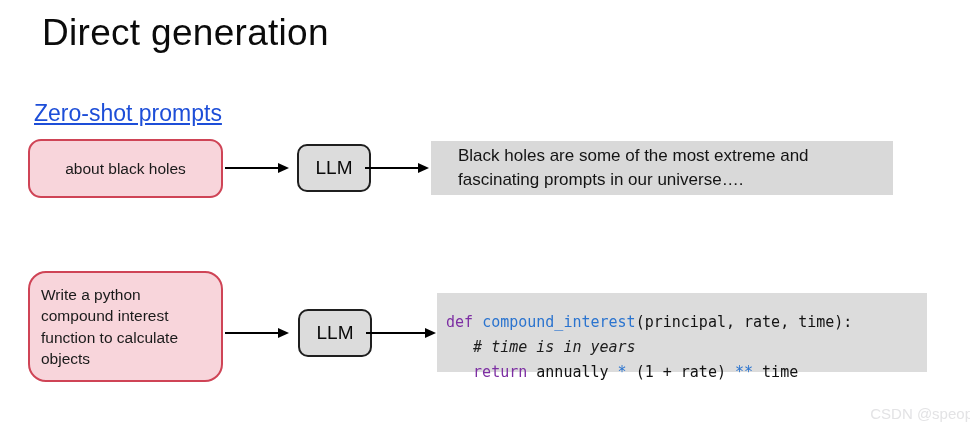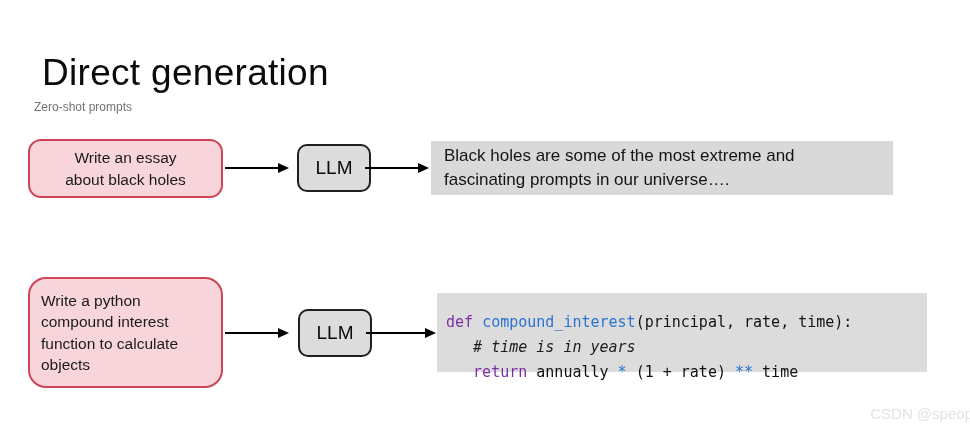--- a/index.html
+++ b/index.html
@@ -14,30 +14,30 @@
   }
   .title {
     position: absolute;
     left: 42px;
     top: 12px;
     font-size: 37px;
     font-weight: 500;
     color: #0b0b0b;
     letter-spacing: 0.3px;
     white-space: nowrap;
-    margin-top: 40px;
   }
   .subtitle {
     position: absolute;
     left: 34px;
     top: 100px;
-    font-size: 12px;
+    font-size: 23px;
     font-weight: 500;
-    color: #737373;
+    color: #1d4ed8;
     white-space: nowrap;
+    text-decoration: underline;
   }
   .prompt-box {
     position: absolute;
     background: #f8d5db;
     border: 2px solid #cf4456;
     color: #1a1a1a;
     font-size: 15.5px;
     font-weight: 500;
     line-height: 1.38;
     display: flex;
@@ -45,21 +45,21 @@
     justify-content: center;
     box-sizing: border-box;
   }
   .prompt-box.centered { align-items: center; text-align: center; }
   #prompt1 {
     left: 28px; top: 139px;
     width: 195px; height: 59px;
     border-radius: 13px;
   }
   #prompt2 {
-    left: 28px; top: 277px;
+    left: 28px; top: 271px;
     width: 195px; height: 111px;
     border-radius: 18px;
     padding-left: 11px;
     align-items: flex-start;
     text-align: left;
   }
   .llm-box {
     position: absolute;
     width: 70px; height: 44px;
     background: #dcdcdc;
@@ -94,21 +94,21 @@
   #arrow2a { left: 225px; top: 332px; width: 54px; }
   #arrow2b { left: 366px; top: 332px; width: 60px; }
   .output-box {
     position: absolute;
     left: 431px; top: 141px;
     width: 462px; height: 54px;
     background: #d9d9d9;
     display: flex;
     flex-direction: column;
     justify-content: center;
-    padding-left: 13px;
+    padding-left: 27px;
     box-sizing: border-box;
     font-size: 17px;
     line-height: 24px;
     color: #141414;
     white-space: nowrap;
   }
   .code-box {
     position: absolute;
     left: 437px; top: 293px;
     width: 490px; height: 79px;
@@ -137,21 +137,20 @@
 </head>
 <body>
 
 <div class="canvas">
 
   <div class="title">Direct generation</div>
 
   <div class="subtitle">Zero-shot prompts</div>
 
   <div class="prompt-box centered" id="prompt1">
-    <div>Write an essay</div>
     <div>about black holes</div>
   </div>
 
   <div class="arrow" id="arrow1a"></div>
 
   <div class="llm-box" id="llm1">
     <span>LLM</span>
   </div>
 
   <div class="arrow" id="arrow1b"></div>

